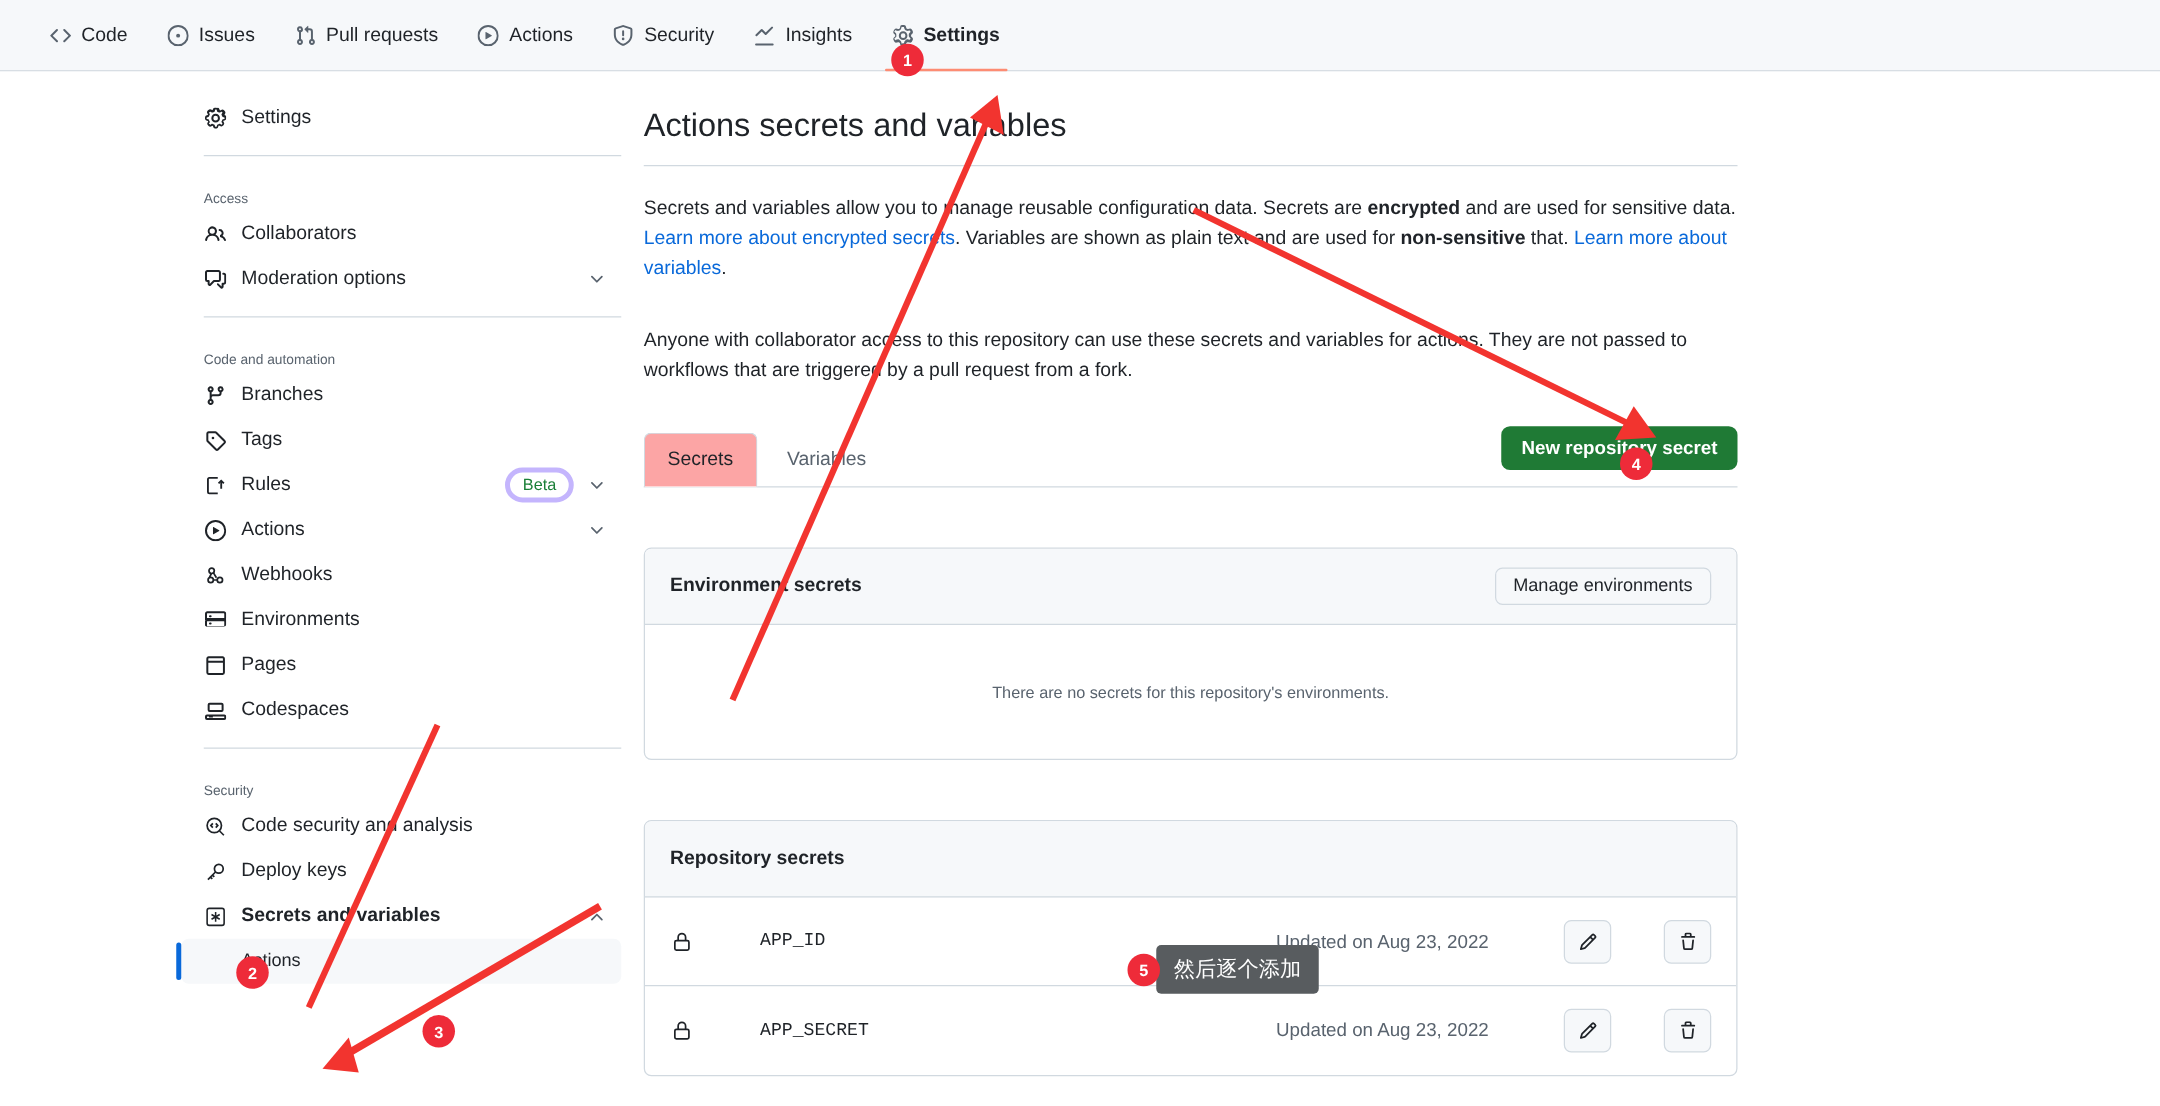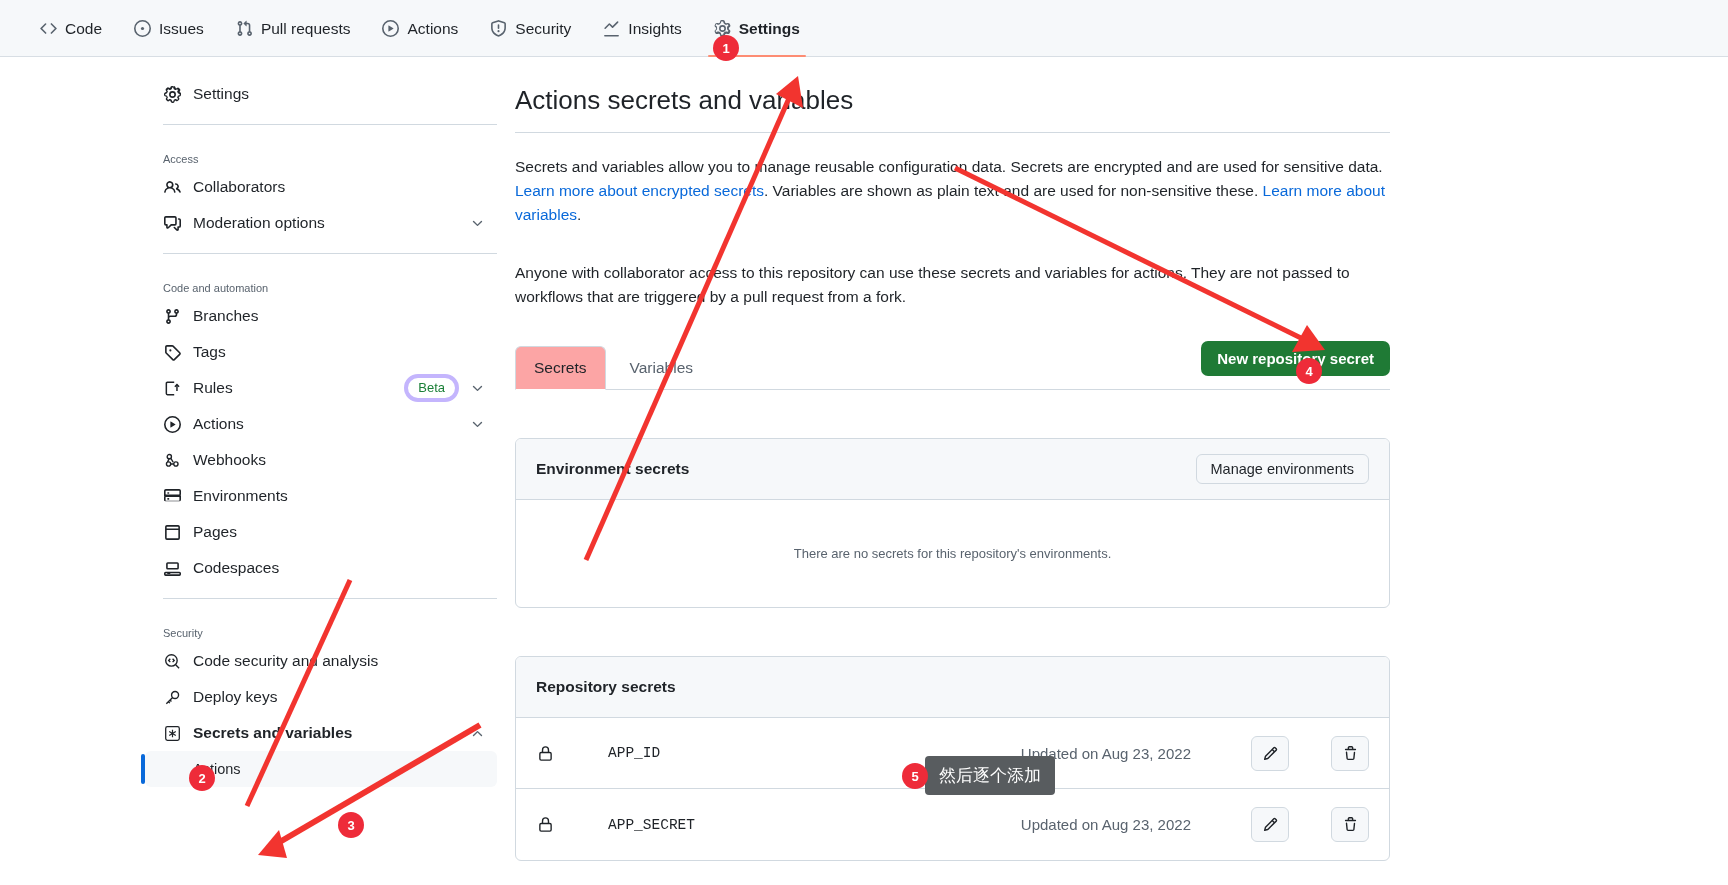--- a/index.html
+++ b/index.html
@@ -173,21 +173,21 @@
     line-height: 40px;
   }
   .intro {
     font-size: 15.5px;
     line-height: 24px;
     color: #1f2328;
     margin: 22px 0 0 0;
   }
   .intro.second { margin-top: 34px; }
   .intro a { color: #0969da; text-decoration: none; }
-  .intro b { font-weight: normal; text-align: right; }
+  .intro b { font-weight: bold; text-align: right; }
 
   
   #tabs-row {
     margin-top: 36px;
     position: relative;
     height: 44px;
     border-bottom: 1px solid #d1d9e0;
   }
   #tabs {
     display: flex;
@@ -595,21 +595,21 @@
     <span>Actions</span>
   </div>
 
 </div>
 
 <div id="main">
 
   <h1 id="page-title">Actions secrets and variables</h1>
 
   <p class="intro">
-    <span>Secrets and variables allow you to manage reusable configuration data. Secrets are </span><b>encrypted</b><span> and are used for sensitive data. </span><a href="#">Learn more about encrypted secrets</a><span>. Variables are shown as plain text and are used for </span><b>non-sensitive</b><span> these. </span><a href="#">Learn more about variables</a><span>.</span>
+    <span>Secrets and variables allow you to manage reusable configuration data. Secrets are </span><b>encrypted</b><span> and are used for sensitive data. </span><a href="#">Learn more about encrypted secrets</a><span>. Variables are shown as plain text and are used for </span><b>non-sensitive</b><span> that. </span><a href="#">Learn more about variables</a><span>.</span>
   </p>
 
   <p class="intro second">Anyone with collaborator access to this repository can use these secrets and variables for actions. They are not passed to workflows that are triggered by a pull request from a fork.</p>
 
   <div id="tabs-row">
     <div id="tabs">
       <div class="tab active">Secrets</div>
       <div class="tab">Variables</div>
     </div>
     <div id="new-secret-btn">New repository secret</div>

